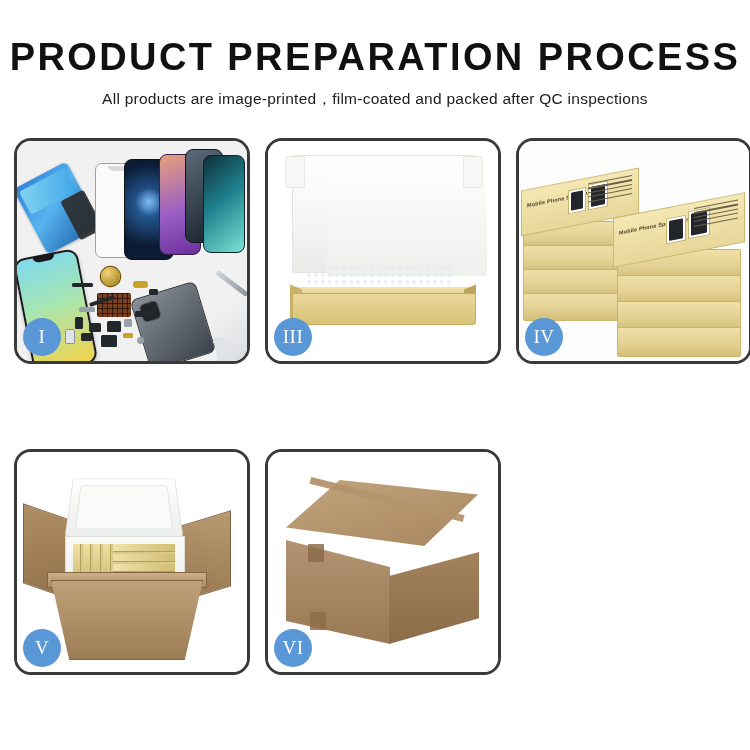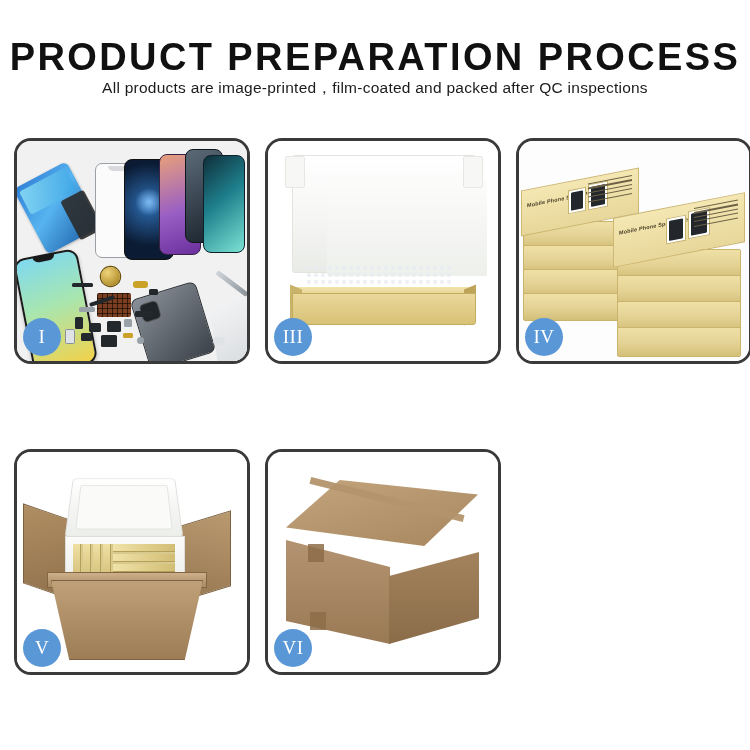--- a/index.html
+++ b/index.html
@@ -11,21 +11,21 @@
   .page{width:750px;height:750px;position:relative;}
 
   
   .header{text-align:center;padding-top:38px;}
   .title{
     font-size:38px;font-weight:700;color:#111;
     letter-spacing:2.4px;line-height:1.05;
     font-family:"Liberation Sans",sans-serif;
   }
   .subtitle{
-    font-size:15.5px;color:#1b1b1b;
+    font-size:15.5px;color:#1b1b1b;margin-top:11px;
     letter-spacing:.25px;font-weight:400;
   }
 
   
   .grid{
     position:absolute;left:14px;top:138px;
     width:722px;
     display:grid;
     grid-template-columns:236px 236px 236px;
     grid-template-rows:226px 226px;

